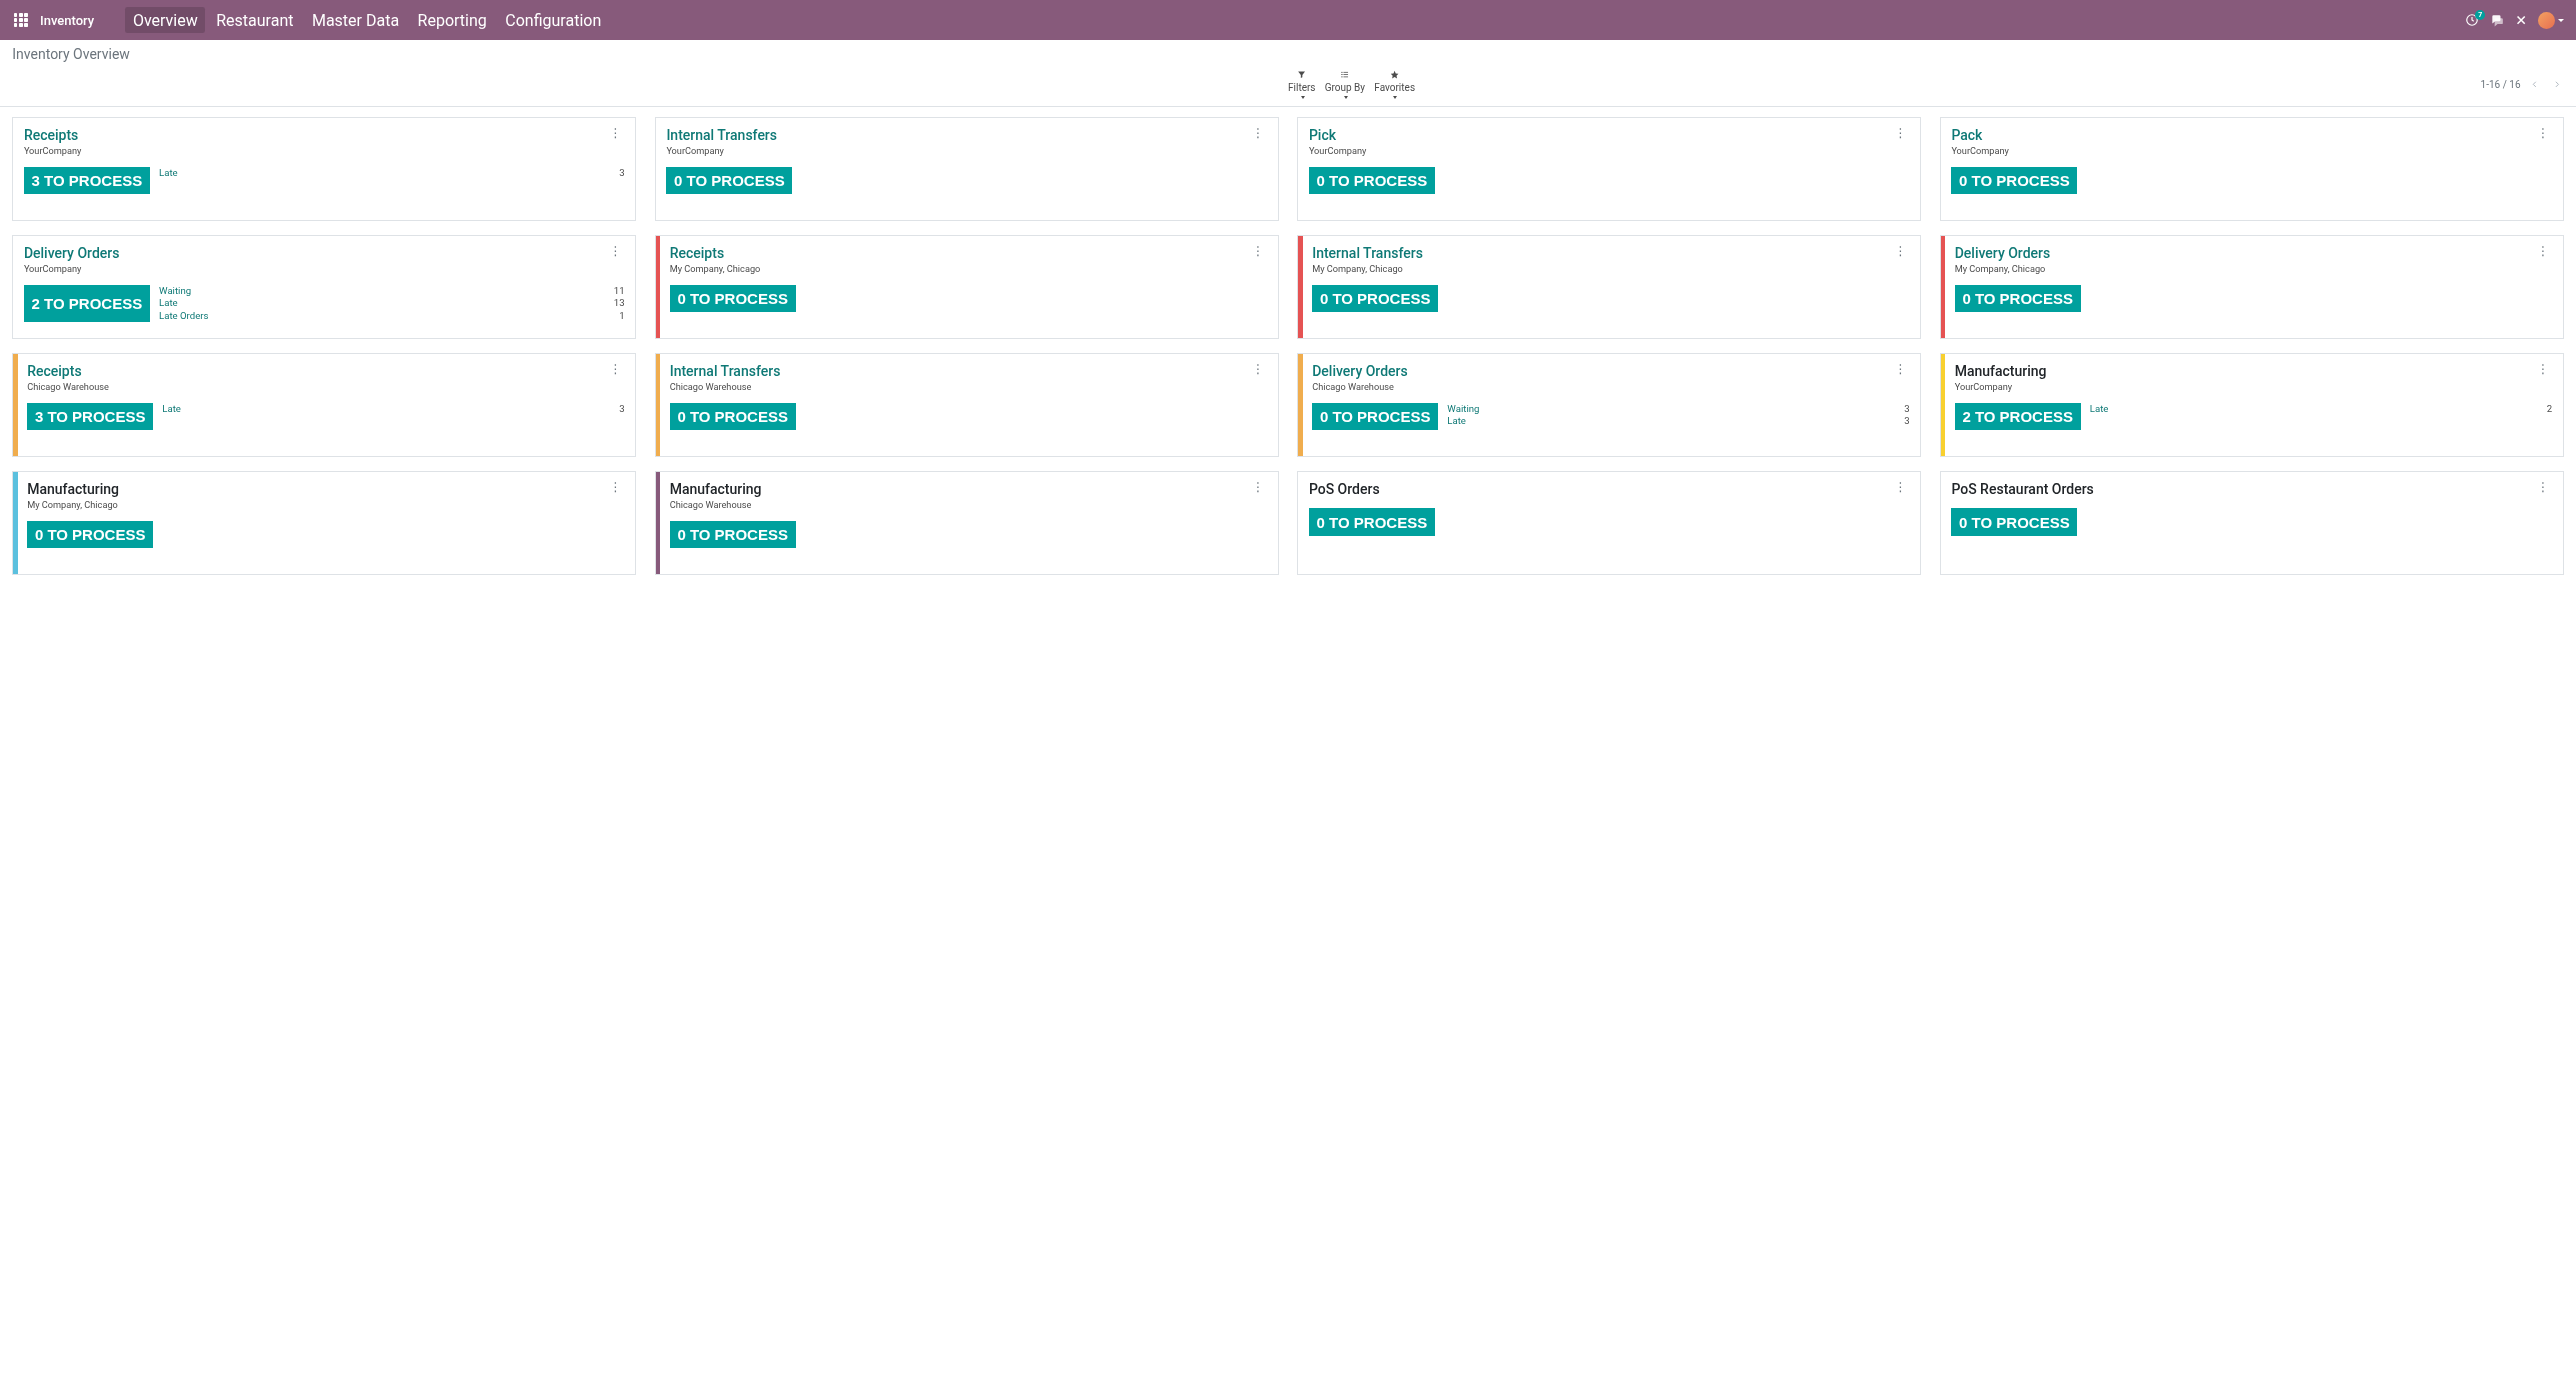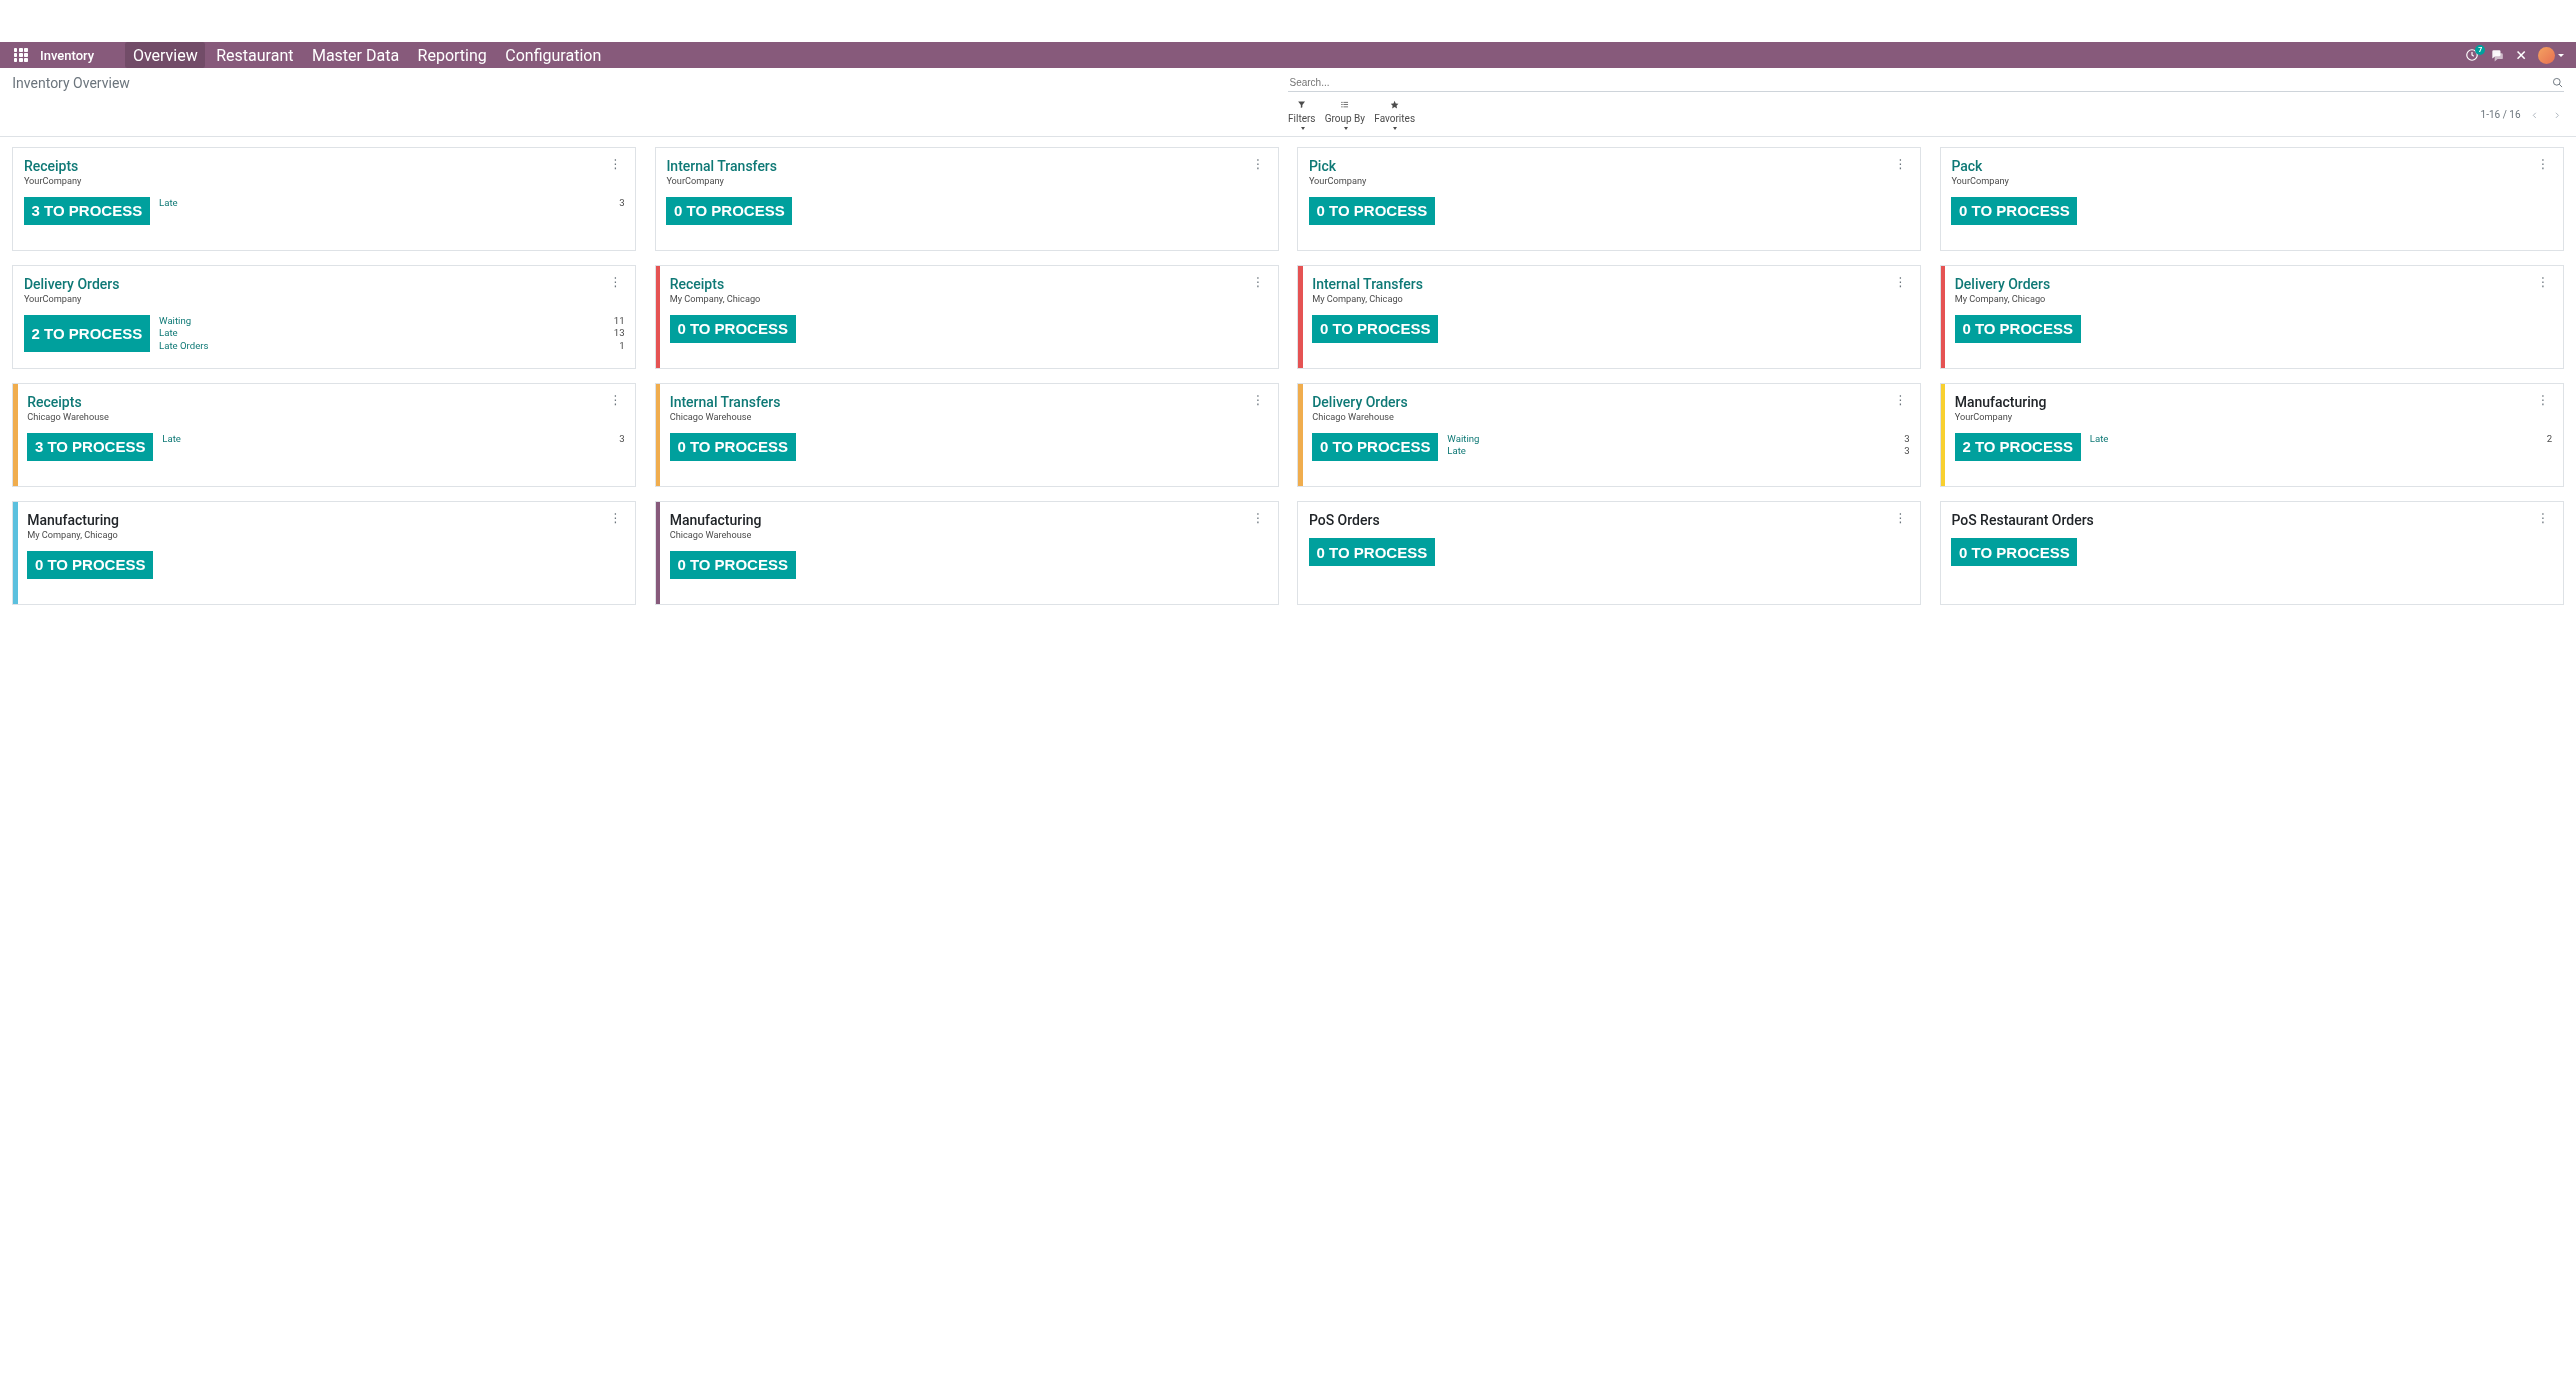--- a/index.html
+++ b/index.html
@@ -1,19 +1,19 @@
 <!DOCTYPE html>
 <html style="font-size:12.3px"><head>
 <meta charset="utf-8">
 <style>
 * { margin: 0; padding: 0; box-sizing: border-box; }
 body { font-family: -apple-system, BlinkMacSystemFont, "Segoe UI", Roboto, "Helvetica Neue", Arial, sans-serif; font-size: 10px; color: #4c4c4c; background: #fff; }
 
 
-.navbar { background: #875A7B; color: #fff; height: 26px; display: flex; align-items: center; padding: 0 6.1px; margin-top: 42px; }
+.navbar { background: #875A7B; color: #fff; height: 40px; display: flex; align-items: center; padding: 0 6.1px; }
 .navbar-left { display: flex; align-items: center; }
 .apps-icon { width: 14px; height: 14px; display: grid; grid-template-columns: repeat(3,1fr); grid-template-rows: repeat(3,1fr); gap: 1.5px; margin: 0 12.3px 0 7.7px; cursor: pointer; }
 .apps-icon span { background: #fff; border-radius: 0.8px; }
 .brand { font-size: 13px; font-weight: 500; margin-right: 31px; }
 .nav-links { display: flex; gap: 3.1px; }
 .nav-links a { color: #fff; text-decoration: none; padding: 3.1px 7.7px; font-size: 16px; border-radius: 2.3px; }
 .nav-links a.active { background: rgba(0,0,0,0.15); }
 .navbar-right { margin-left: auto; display: flex; align-items: center; gap: 10.7px; padding-right: 6.1px; }
 .icon-btn { color: #fff; cursor: pointer; display: flex; align-items: center; position: relative; }
 .badge { background: #00A09D; color: #fff; font-size: 7px; font-weight: bold; border-radius: 6.1px; padding: 0.8px 3.1px; position: absolute; top: -3.1px; right: -6.1px; }
@@ -102,29 +102,20 @@
     <div class="icon-btn">
       <div class="avatar"></div>
       <span class="caret-down"></span>
     </div>
   </div>
 </div>
 
 <div class="control-panel">
   <div class="cp-top">
     <div class="breadcrumb">Inventory Overview</div>
-    <div class="search-wrap">
-      <input class="search-input" placeholder="Search..." style="">
-      <span class="search-icon">
-        <svg width="11.5" height="11.5" viewBox="0 0 24 24" fill="none" stroke="#6c757d" stroke-width="2">
-            <circle cx="10" cy="10" r="7"></circle>
-            <line x1="21" y1="21" x2="15" y2="15"></line>
-          </svg>
-      </span>
-    </div>
   </div>
   <div class="cp-bottom">
     <div class="search-options">
       <div class="so-item">
         <svg width="9.2" height="9.2" viewBox="0 0 24 24" fill="#4c4c4c">
             <path d="M3 4h18l-7 9v6l-4 2v-8z"></path>
           </svg>
         <span>Filters</span>
         <span class="so-caret"></span>
       </div>

